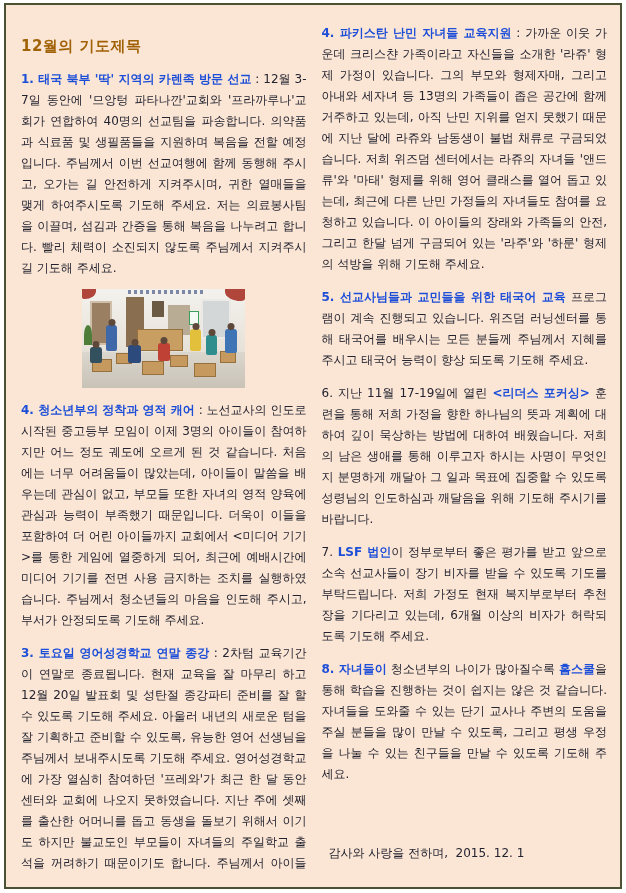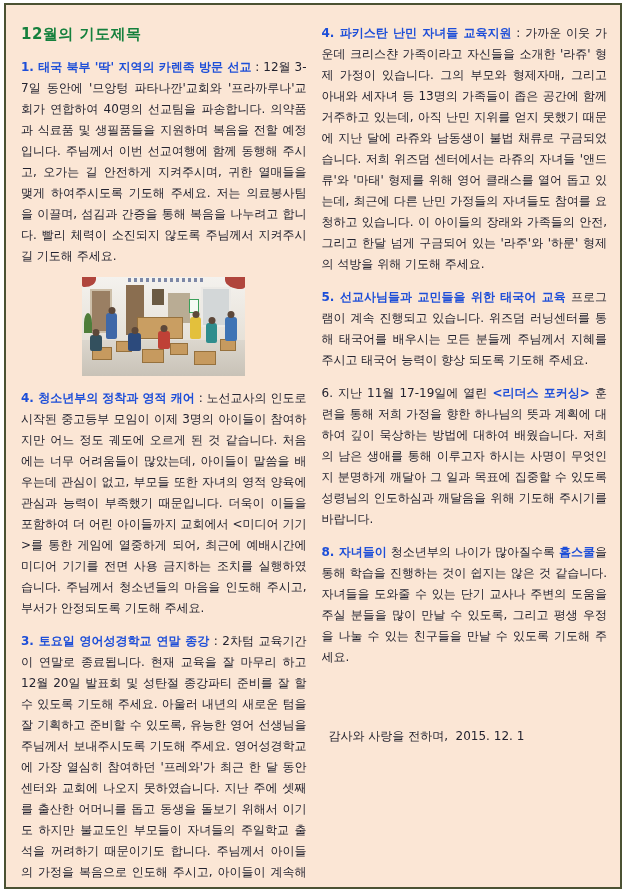--- a/index.html
+++ b/index.html
@@ -11,21 +11,21 @@
   }
   .page {
     position:absolute; left:4px; top:3px; width:618px; height:886px;
     border:2px solid #4b5233; background:#fbe6d5;
     overflow:hidden; display:flex; padding:10px 13px 8px 15px; gap:15px;
   }
   .col {
     width:288px; color:#232330; font-size:12px; line-height:21px;
     text-align:justify; overflow:hidden; overflow-wrap:break-word;
   }
-  .title { font-size:15px; line-height:22px; font-weight:bold; color:#15803d; margin-top:8px; letter-spacing:0.5px; }
+  .title { font-size:15px; line-height:22px; font-weight:bold; color:#a16207; margin-top:20px; letter-spacing:0.5px; }
   .para { margin-top:12px; }
   .para b { color:#1d4ed8; }
   .closing { margin-top:16px; white-space:pre-wrap; }
   .closing div { padding-left:7px; }
 
   
   .photo { width:163px; height:99px; margin:10px auto 0; position:relative; overflow:hidden; background:#eceae4; }
   .photo span { position:absolute; display:block; }
   .ph-wall   { left:0; top:0; right:0; height:64%; background:linear-gradient(#f4f2ee,#e6e1d8); }
   .ph-floor  { left:0; bottom:0; right:0; height:36%; background:linear-gradient(#dcd7ce,#c8c2b7); }
@@ -98,20 +98,21 @@
     </div>
 
     <p class="para"><b>4. 청소년부의 정착과 영적 캐어</b><span> : 노선교사의 인도로 시작된 중고등부 모임이 이제 3명의 아이들이 참여하지만 어느 정도 궤도에 오르게 된 것 같습니다. 처음에는 너무 어려움들이 많았는데, 아이들이 말씀을 배우는데 관심이 없고, 부모들 또한 자녀의 영적 양육에 관심과 능력이 부족했기 때문입니다. 더욱이 이들을 포함하여 더 어린 아이들까지 교회에서 &lt;미디어 기기&gt;를 통한 게임에 열중하게 되어, 최근에 예배시간에 미디어 기기를 전면 사용 금지하는 조치를 실행하였습니다. 주님께서 청소년들의 마음을 인도해 주시고, 부서가 안정되도록 기도해 주세요.</span></p>
     <p class="para"><b>3. 토요일 영어성경학교 연말 종강</b><span> : 2차텀 교육기간이 연말로 종료됩니다. 현재 교육을 잘 마무리 하고 12월 20일 발표회 및 성탄절 종강파티 준비를 잘 할 수 있도록 기도해 주세요. 아울러 내년의 새로운 텀을 잘 기획하고 준비할 수 있도록, 유능한 영어 선생님을 주님께서 보내주시도록 기도해 주세요. 영어성경학교에 가장 열심히 참여하던 '프레와'가 최근 한 달 동안 센터와 교회에 나오지 못하였습니다. 지난 주에 셋째를 출산한 어머니를 돕고 동생을 돌보기 위해서 이기도 하지만 불교도인 부모들이 자녀들의 주일학교 출석을 꺼려하기 때문이기도 합니다. 주님께서 아이들의 가정을 복음으로 인도해 주시고, 아이들이 계속해서 말씀 안에서 성장해 갈 수 있도록 기도해주세요.</span></p>
   </div>
 
   <div class="col">
     <p class="para" style="margin-top:8px;"><b>4. 파키스탄 난민 자녀들 교육지원</b><span> : 가까운 이웃 가운데 크리스챤 가족이라고 자신들을 소개한 '라쥬' 형제 가정이 있습니다. 그의 부모와 형제자매, 그리고 아내와 세자녀 등 13명의 가족들이 좁은 공간에 함께 거주하고 있는데, 아직 난민 지위를 얻지 못했기 때문에 지난 달에 라쥬와 남동생이 불법 채류로 구금되었습니다. 저희 위즈덤 센터에서는 라쥬의 자녀들 '앤드류'와 '마태' 형제를 위해 영어 클래스를 열어 돕고 있는데, 최근에 다른 난민 가정들의 자녀들도 참여를 요청하고 있습니다. 이 아이들의 장래와 가족들의 안전, 그리고 한달 넘게 구금되어 있는 '라주'와 '하룬' 형제의 석방을 위해 기도해 주세요.</span></p>
     <p class="para"><b>5. 선교사님들과 교민들을 위한 태국어 교육</b><span> 프로그램이 계속 진행되고 있습니다. 위즈덤 러닝센터를 통해 태국어를 배우시는 모든 분들께 주님께서 지혜를 주시고 태국어 능력이 향상 되도록 기도해 주세요.</span></p>
     <p class="para"><span>6. 지난 11월 17-19일에 열린 </span><b>&lt;리더스 포커싱&gt;</b><span> 훈련을 통해 저희 가정을 향한 하나님의 뜻과 계획에 대하여 깊이 묵상하는 방법에 대하여 배웠습니다. 저희의 남은 생애를 통해 이루고자 하시는 사명이 무엇인지 분명하게 깨달아 그 일과 목표에 집중할 수 있도록 성령님의 인도하심과 깨달음을 위해 기도해 주시기를 바랍니다.</span></p>
+    <p class="para"><span>7. </span><b>LSF 법인</b><span>이 정부로부터 좋은 평가를 받고 앞으로 소속 선교사들이 장기 비자를 받을 수 있도록 기도를 부탁드립니다. 저희 가정도 현재 복지부로부터 추천장을 기다리고 있는데, 6개월 이상의 비자가 허락되도록 기도해 주세요.</span></p>
     <p class="para"><b>8. 자녀들이</b><span> 청소년부의 나이가 많아질수록 </span><b>홈스쿨</b><span>을 통해 학습을 진행하는 것이 쉽지는 않은 것 같습니다. 자녀들을 도와줄 수 있는 단기 교사나 주변의 도움을 주실 분들을 많이 만날 수 있도록, 그리고 평생 우정을 나눌 수 있는 친구들을 만날 수 있도록 기도해 주세요.</span></p>
 
     <div class="closing">
       <div>감사와 사랑을 전하며,  2015. 12. 1</div>
       
     </div>
 
   </div>
 
 </div>

